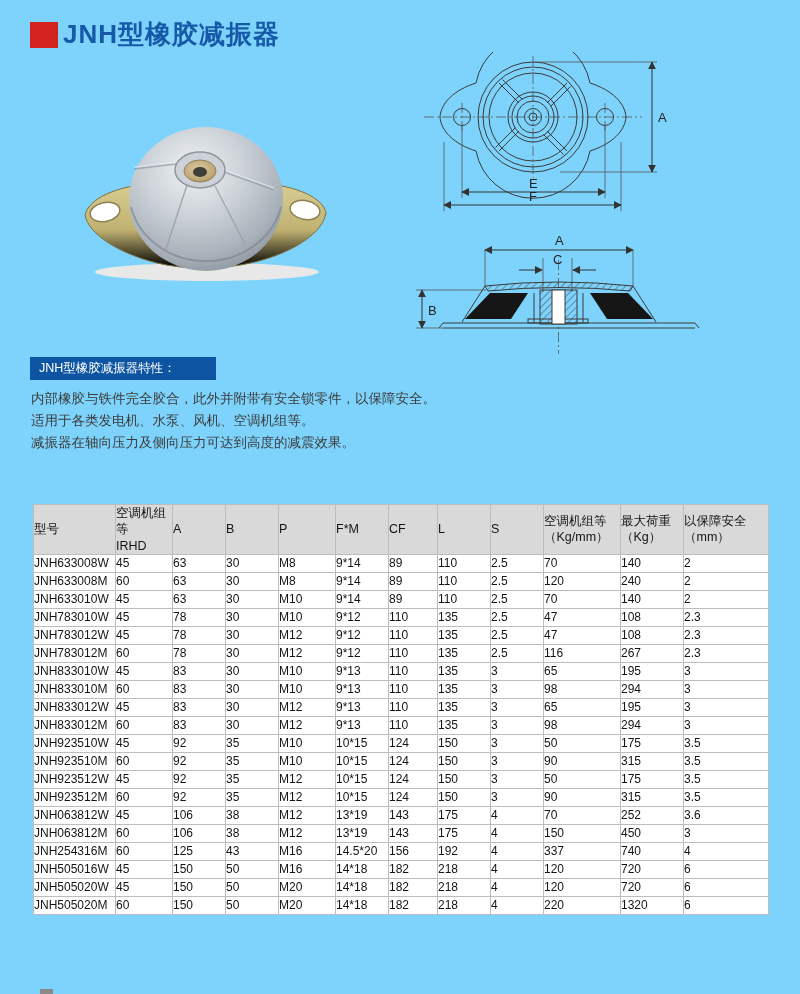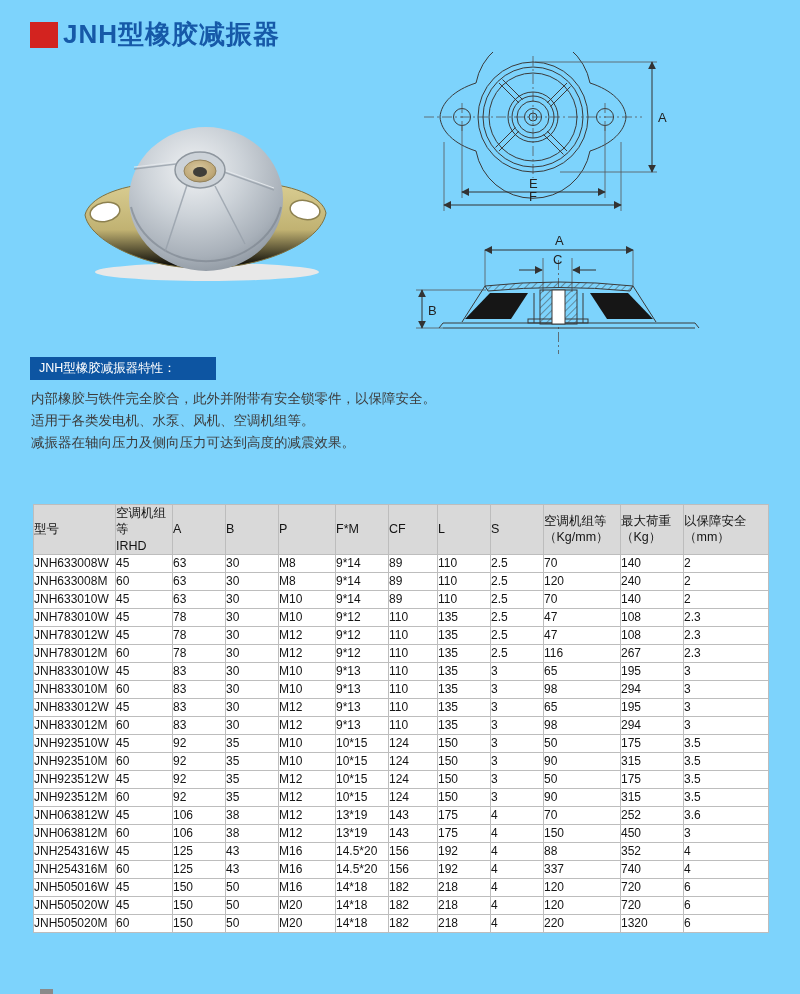--- a/index.html
+++ b/index.html
@@ -502,43 +502,29 @@
           <td>M12</td>
           <td>13*19</td>
           <td>143</td>
           <td>175</td>
           <td>4</td>
           <td>150</td>
           <td>450</td>
           <td>3</td>
         </tr>
         <tr>
-          <td>JNH254316W</td>
-          <td>45</td>
+          <td>JNH254316M</td>
+          <td>60</td>
           <td>125</td>
           <td>43</td>
           <td>M16</td>
           <td>14.5*20</td>
           <td>156</td>
           <td>192</td>
           <td>4</td>
-          <td>88</td>
-          <td>352</td>
-          <td>4</td>
-        </tr>
-        <tr>
-          <td>JNH254316M</td>
-          <td>60</td>
-          <td>125</td>
-          <td>43</td>
-          <td>M16</td>
-          <td>14.5*20</td>
-          <td>156</td>
-          <td>192</td>
-          <td>4</td>
           <td>337</td>
           <td>740</td>
           <td>4</td>
         </tr>
         <tr>
           <td>JNH505016W</td>
           <td>45</td>
           <td>150</td>
           <td>50</td>
           <td>M16</td>

